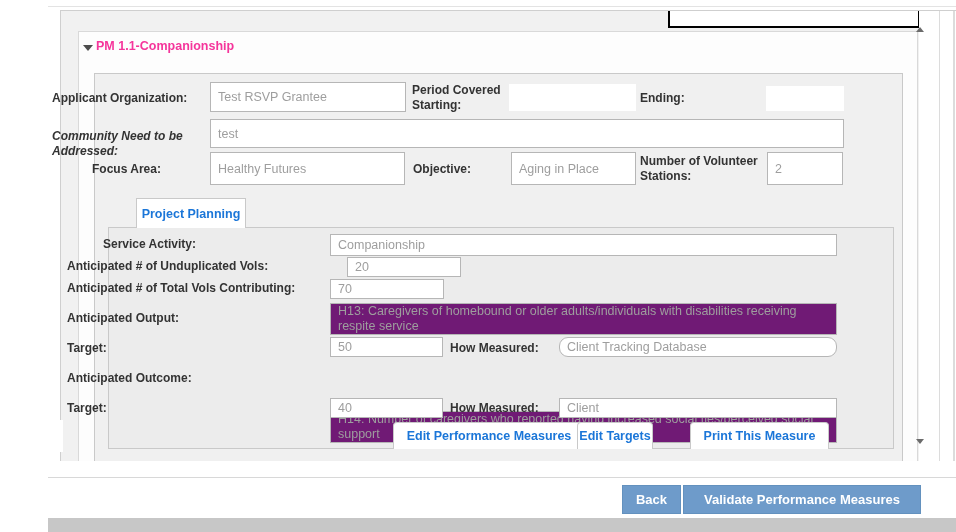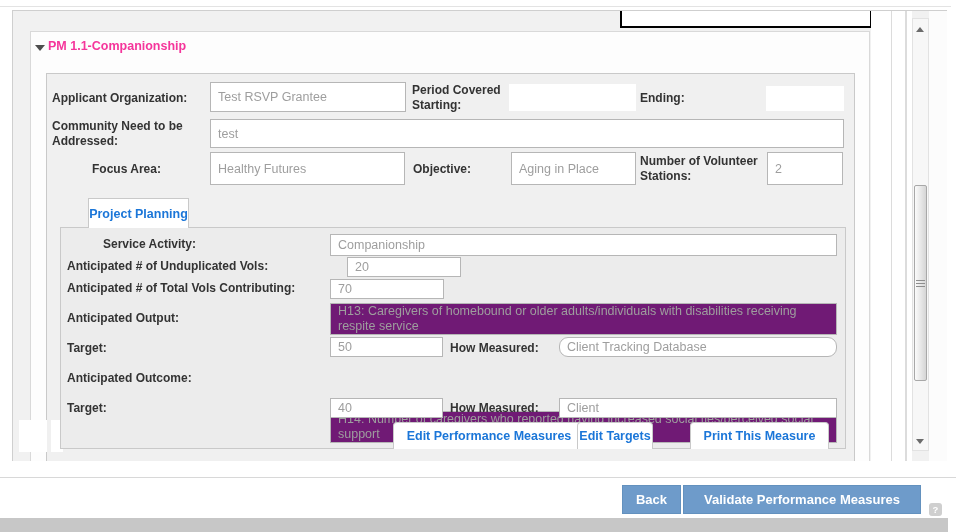--- a/index.html
+++ b/index.html
@@ -1,21 +1,21 @@
 <!DOCTYPE html>
 <html><head>
 <meta charset="utf-8">
 <style>
   * { margin:0; padding:0; box-sizing:border-box; }
   html,body { background:#ffffff; }
   #screen {
     position:relative; width:956px; height:532px; overflow:hidden;
     font-family:"Liberation Sans","DejaVu Sans",sans-serif; background:#fff;
   }
-  .abs { position:absolute; }
+  .abs { position:absolute;margin-left:48px; }
   .hairline-top { left:0; top:6px; width:951px; height:1px; background:#e3e3e3; }
   .outer-container {
     left:12px; top:10px; width:935px; height:451px;
     background:#f1f1f1; border:1px solid #cfcfcf; border-bottom:none;
   }
   .black-rect {
     left:620px; top:11px; width:252px; height:17px; background:#fff;
     border:2px solid #000; border-top:none;
   }
   .white-panel {
@@ -41,21 +41,21 @@
     position:absolute; background:#fff; border:1px solid #b6b6b6;
     color:#9e9e9e; font-size:12.5px; padding:0 7px; display:flex; align-items:center;
     white-space:nowrap; overflow:hidden;
   }
   .tarea {
     position:absolute; background:#701a75; border:1px solid #b6b6b6;
     color:#9e9e9e; font-size:12.5px; padding:0 7px; line-height:15px; overflow:hidden;
   }
   .valbox { position:absolute; background:#fff; border:none; }
   .tab {
-    left:88px; top:198px; width:101px; height:30px; background:#fff;
+    left:88px; top:198px; width:110px; height:30px; background:#fff;
     border:1px solid #c9c9c9; border-bottom:none; z-index:2;
     display:flex; align-items:center; justify-content:center;
     color:#1b76d8; font-size:12.5px; font-weight:bold; cursor:pointer;
   }
   .inner-box {
     left:60px; top:227px; width:786px; height:222px;
     background:#ececec; border:1px solid #c9c9c9; z-index:1;
   }
   .measure-btn {
     position:absolute; top:422px; height:27px; background:#fff;
@@ -125,21 +125,21 @@
 
   <div class="abs details-box"></div>
 
   <div class="lbl" style="left:52px; top:91px;">Applicant Organization:</div>
   <div class="tbox" style="left:210px; top:82px; width:196px; height:30px;">Test RSVP Grantee</div>
   <div class="lbl" style="left:412px; top:83px; width:100px;">Period Covered Starting:</div>
   <div class="valbox" style="left:509px; top:84px; width:127px; height:27px;"></div>
   <div class="lbl" style="left:640px; top:91px;">Ending:</div>
   <div class="valbox" style="left:766px; top:86px; width:78px; height:25px;"></div>
 
-  <div class="lbl" style="left:52px; top:119px; width:150px;">Community Need to be Addressed:</div>
+  <div class="lbl" style="left:52px; top:129px; width:150px;font-style:italic;">Community Need to be Addressed:</div>
   <div class="tbox" style="left:210px; top:119px; width:634px; height:29px;">test</div>
 
   <div class="lbl" style="left:52px; top:162px;padding-left:40px;">Focus Area:</div>
   <div class="tbox" style="left:210px; top:152px; width:195px; height:33px;">Healthy Futures</div>
   <div class="lbl" style="left:413px; top:162px;">Objective:</div>
   <div class="tbox" style="left:511px; top:152px; width:125px; height:33px;">Aging in Place</div>
   <div class="lbl" style="left:640px; top:154px; width:122px;">Number of Volunteer Stations:</div>
   <div class="tbox" style="left:767px; top:152px; width:76px; height:33px;">2</div>
 
   <div class="abs tab">Project Planning</div>

